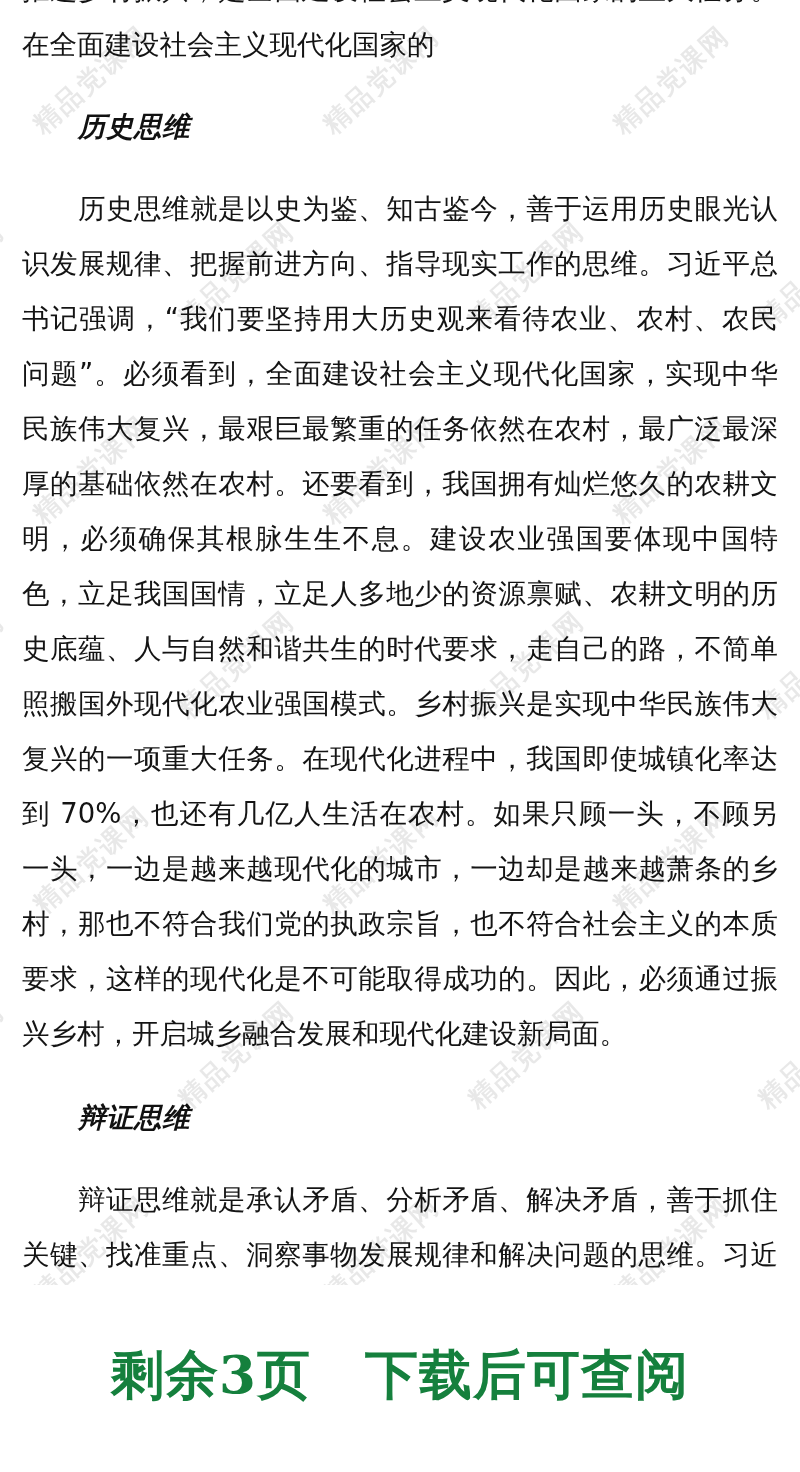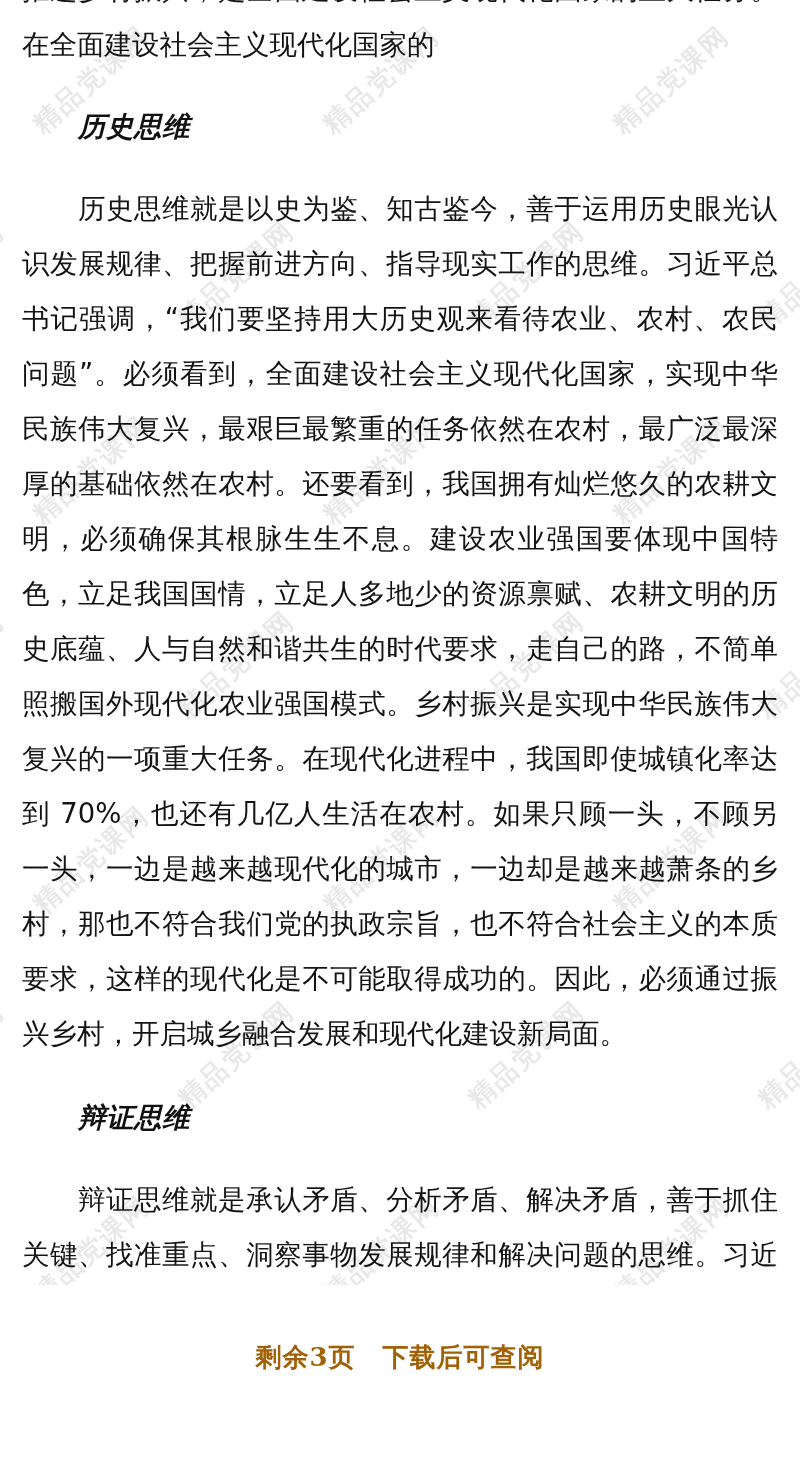--- a/index.html
+++ b/index.html
@@ -91,23 +91,23 @@
   #footer-notice {
     position: absolute;
     left: 0;
     top: 1340px;
     width: 800px;
     text-align: center;
     z-index: 3;
   }
   #footer-notice .notice-text {
     font-family: "DejaVu Serif", "Liberation Serif", serif;
-    font-size: 26px;
+    font-size: 53px;
     font-weight: 700;
-    color: #a16207;
+    color: #15803d;
     letter-spacing: 1px;
     white-space: pre;
   }
 
   
   #bottom-mask {
     position: absolute;
     left: 0;
     top: 1285px;
     width: 800px;

